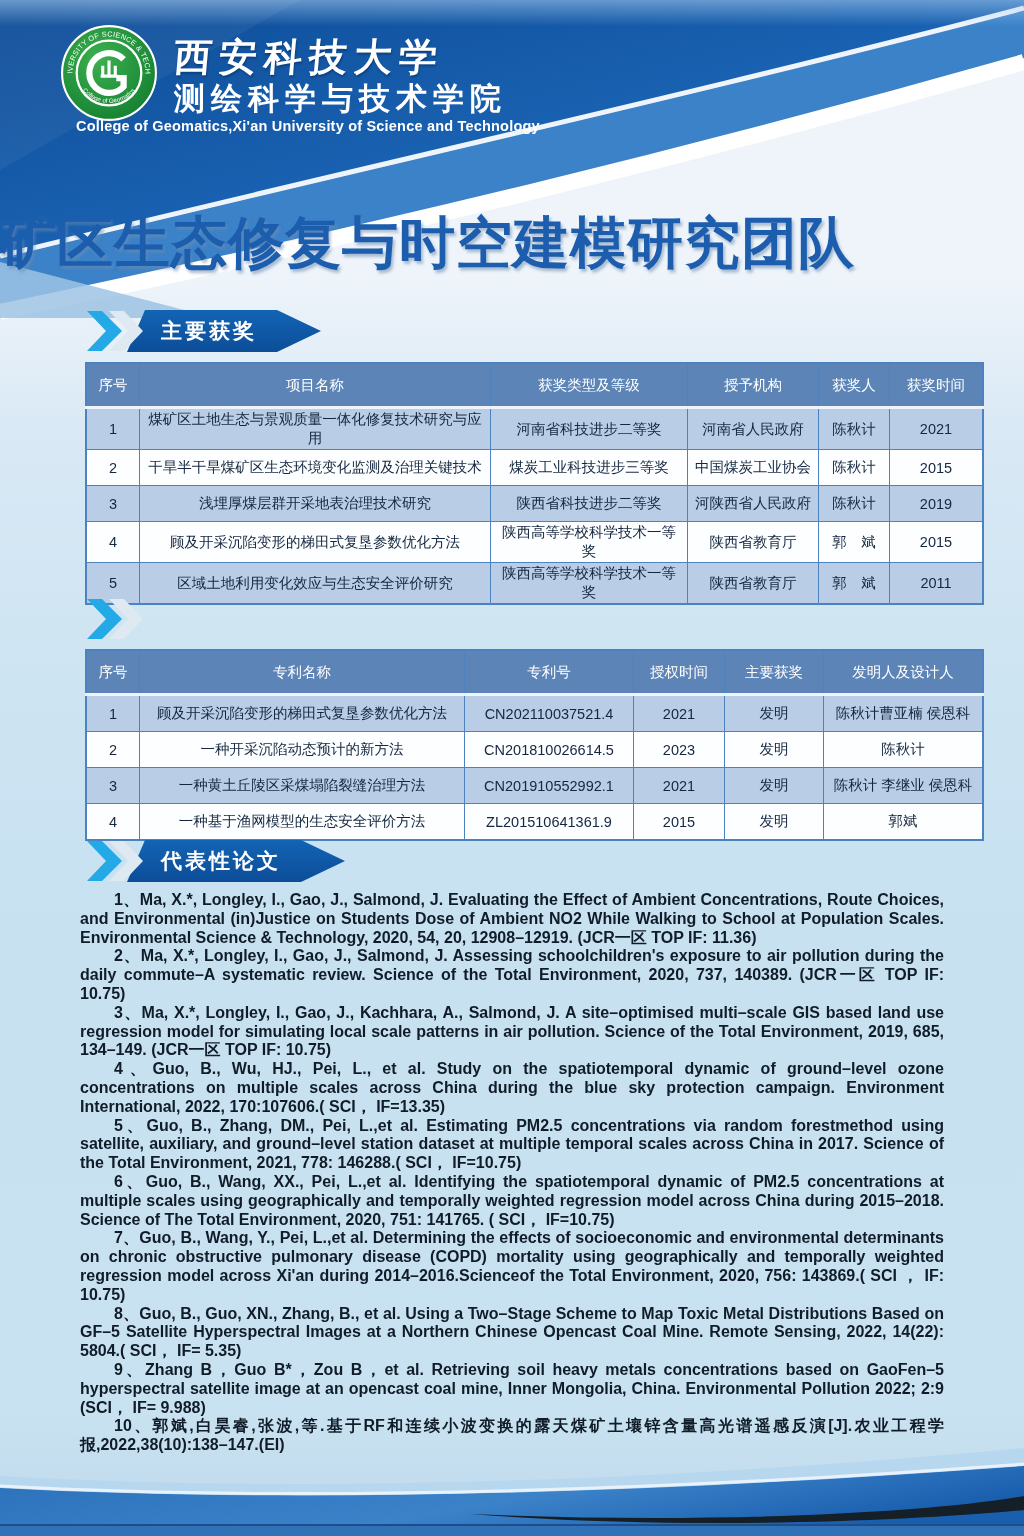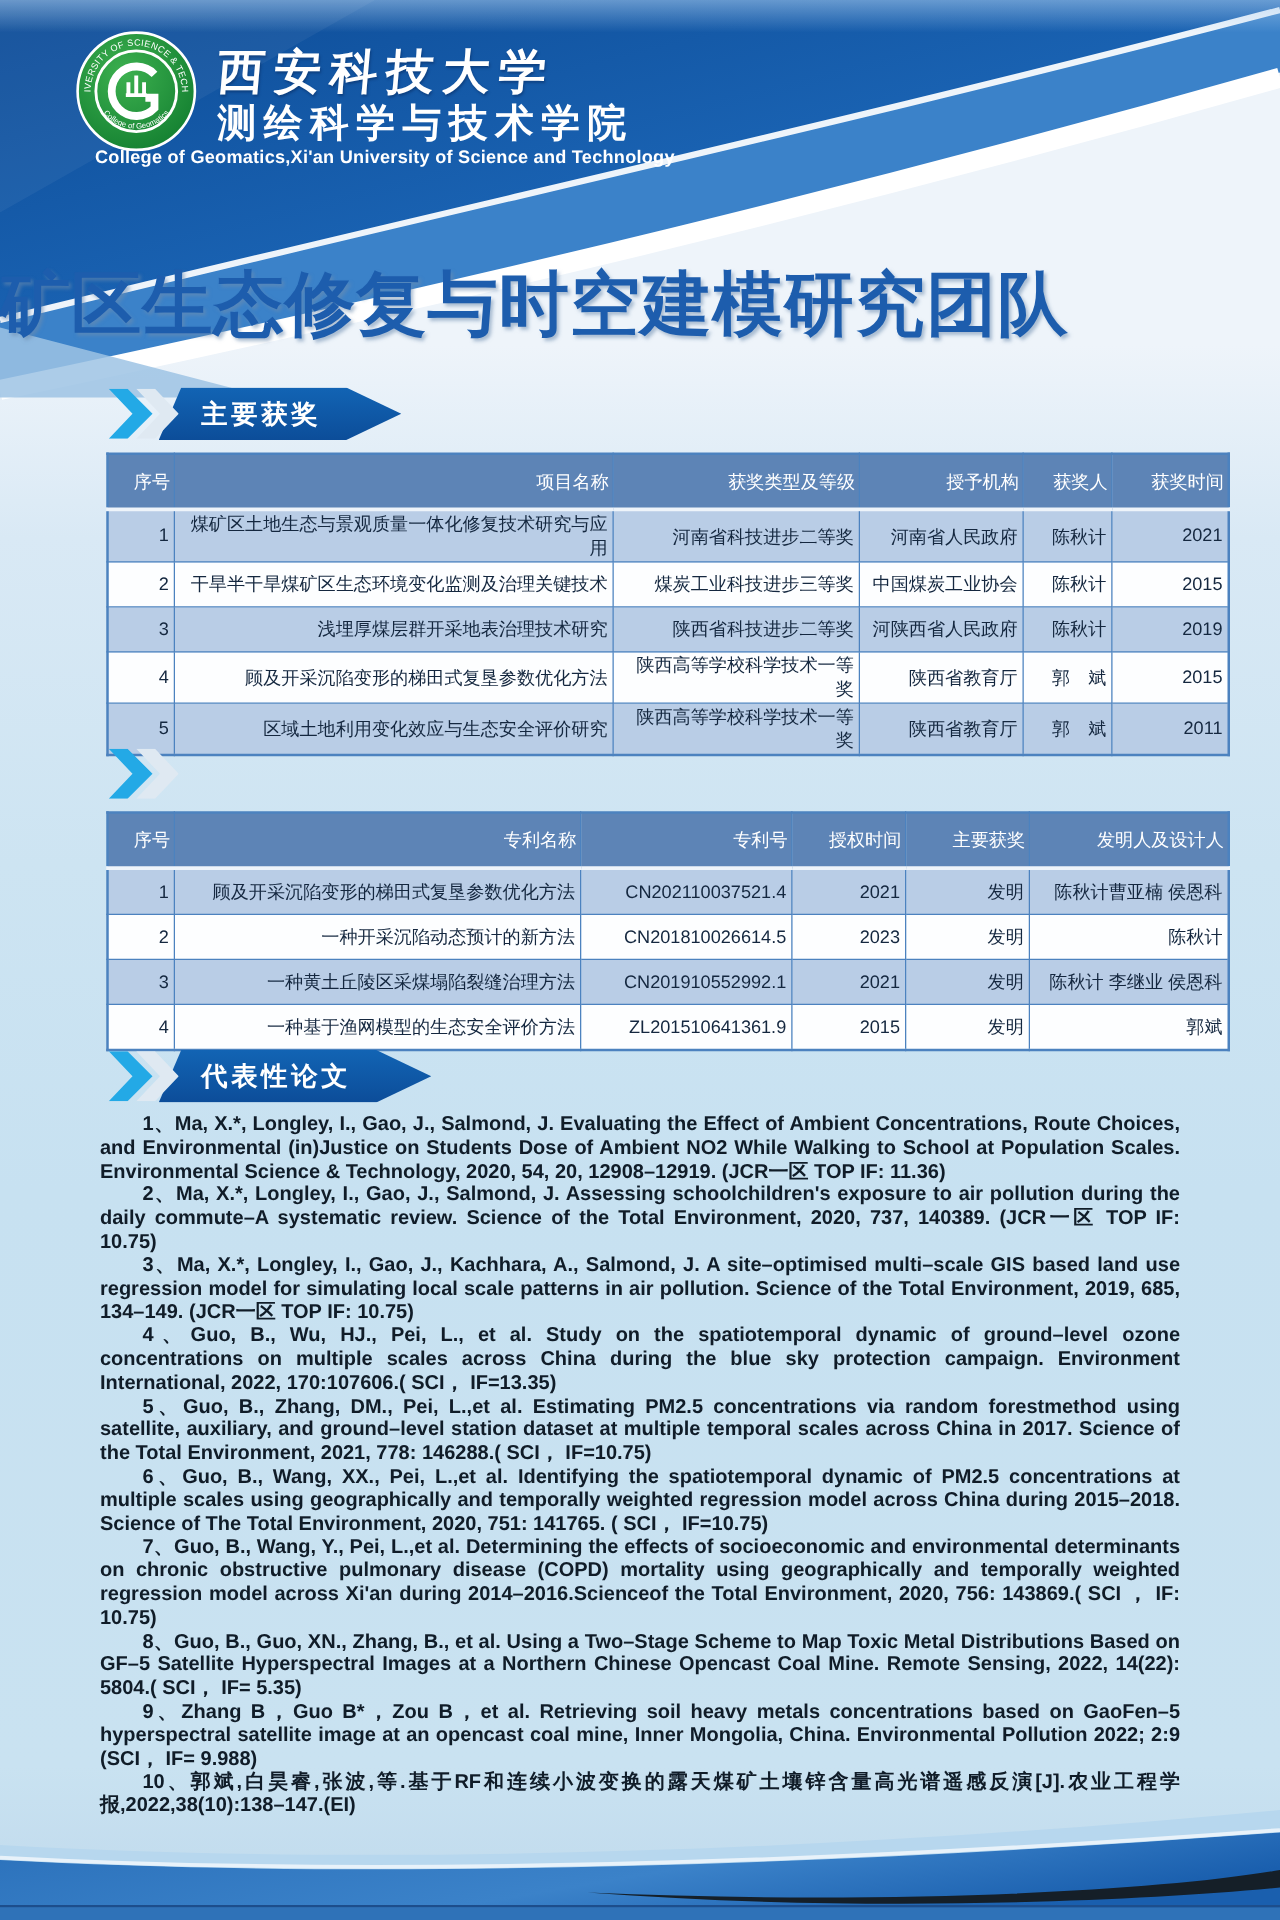--- a/index.html
+++ b/index.html
@@ -20,21 +20,21 @@
     font-size:56px;font-weight:bold;color:#1d5dad;letter-spacing:1px;
     text-shadow:2px 3px 3px rgba(110,140,175,.55);}
   .banner{position:absolute;left:85px;display:flex;align-items:center;height:42px;}
   .chev{width:58px;height:40px;flex:0 0 auto;position:relative;z-index:2;}
   .banner-body{margin-left:-16px;position:relative;z-index:1;
     background:linear-gradient(180deg,#1264b4,#0c4d99);
     color:#fff;font-size:21px;font-weight:bold;letter-spacing:3px;
     line-height:34px;padding:4px 64px 4px 34px;
     clip-path:polygon(18px 0,calc(100% - 44px) 0,100% 50%,calc(100% - 44px) 100%,0 100%);font-family:Liberation Serif, serif;}
   .tbl{position:absolute;left:85px;width:856px;border-collapse:collapse;
-    font-size:14.5px;color:#14273f;text-align:right;table-layout:fixed;
+    font-size:14.5px;color:#14273f;text-align:center;table-layout:fixed;
     border:2px solid #4c82bf;}
   .tbl th{background:#5d84b6;color:#fff;font-weight:normal;height:40px;
     border:1px solid #4c82bf;border-bottom:3px solid #eef4fa;padding:1px 3px;}
   .tbl td{border:1px solid #4c82bf;height:33px;padding:1px 4px;}
   .tbl tbody tr:nth-child(odd) td{background:#b9cde6;}
   .tbl tbody tr:nth-child(even) td{background:#fdfeff;}
   .tbl-awards th:nth-child(1){width:46px}
   .tbl-awards th:nth-child(2){width:344px}
   .tbl-awards th:nth-child(3){width:190px}
   .tbl-awards th:nth-child(4){width:124px}

